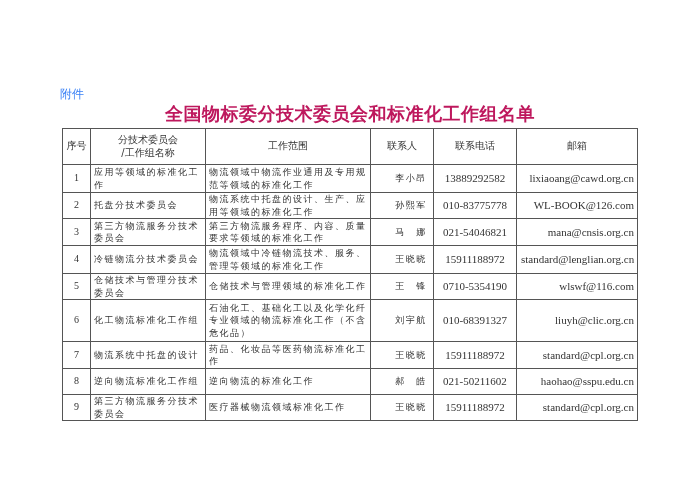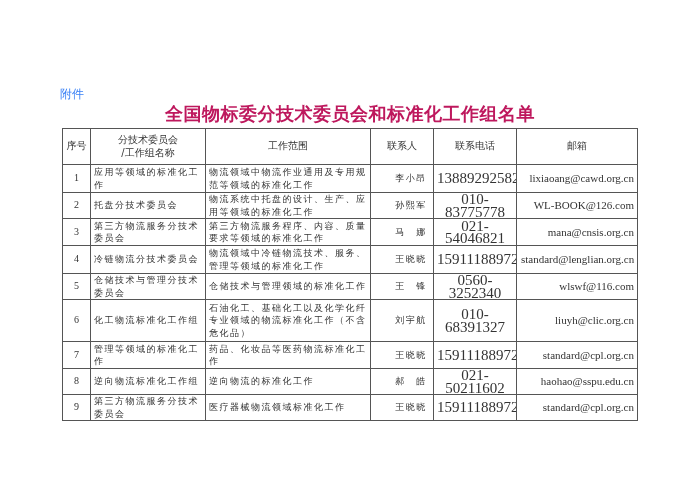--- a/index.html
+++ b/index.html
@@ -10,21 +10,21 @@
   .title { position: absolute; left: 0; width: 700px; top: 102px; text-align: center;
            font-size: 18px; font-weight: bold; letter-spacing: 0.5px; color: #be185d;
            font-family: "DejaVu Serif", serif; }
   table { position: absolute; left: 62px; top: 128px; border-collapse: collapse;
           table-layout: fixed; width: 575px; }
   td, th { border: 1px solid #555; padding: 0 3px; font-size: 9.5px; line-height: 12.5px;
            font-weight: normal; color: #333; vertical-align: middle; overflow: hidden; }
   th { text-align: center; font-size: 10px; font-family: "DejaVu Sans", sans-serif; }
   td.c { text-align: center; padding-left: 21px; }
   td.zh { font-family: "DejaVu Sans", sans-serif; letter-spacing: 1.5px; font-size: 9px; }
-  td.num { font-family: "Liberation Serif", serif; font-size: 15px; text-align: center; }
+  td.num { font-family: "Liberation Serif", serif; font-size: 11px; text-align: center; }
   td.mail { font-family: "Liberation Serif", serif; font-size: 11px; text-align: right; padding-left: 4px; }
   td.idx { font-family: "Liberation Serif", serif; font-size: 10px; text-align: center; }
 </style>
 </head>
 <body>
 
 <div class="attach">附件</div>
 <div class="title">全国物标委分技术委员会和标准化工作组名单</div>
 
 <table>
@@ -80,34 +80,34 @@
     <td class="zh">物流领域中冷链物流技术、服务、管理等领域的标准化工作</td>
     <td class="zh c">王晓晓</td>
     <td class="num">15911188972</td>
     <td class="mail">standard@lenglian.org.cn</td>
   </tr>
       <tr style="height: 26px;">
     <td class="idx">5</td>
     <td class="zh">仓储技术与管理分技术委员会</td>
     <td class="zh">仓储技术与管理领域的标准化工作</td>
     <td class="zh c">王　锋</td>
-    <td class="num">0560-3252340</td>
+    <td class="num">0710-5354190</td>
     <td class="mail">wlswf@116.com</td>
   </tr>
       <tr style="height: 42px;">
     <td class="idx">6</td>
     <td class="zh">化工物流标准化工作组</td>
     <td class="zh">石油化工、基础化工以及化学化纤专业领域的物流标准化工作（不含危化品）</td>
     <td class="zh c">刘宇航</td>
     <td class="num">010-68391327</td>
     <td class="mail">liuyh@clic.org.cn</td>
   </tr>
       <tr style="height: 27px;">
     <td class="idx">7</td>
-    <td class="zh">管理等领域的标准化工作</td>
+    <td class="zh">物流系统中托盘的设计</td>
     <td class="zh">药品、化妆品等医药物流标准化工作</td>
     <td class="zh c">王晓晓</td>
     <td class="num">15911188972</td>
     <td class="mail">standard@cpl.org.cn</td>
   </tr>
       <tr style="height: 26px;">
     <td class="idx">8</td>
     <td class="zh">逆向物流标准化工作组</td>
     <td class="zh">逆向物流的标准化工作</td>
     <td class="zh c">郝　皓</td>

